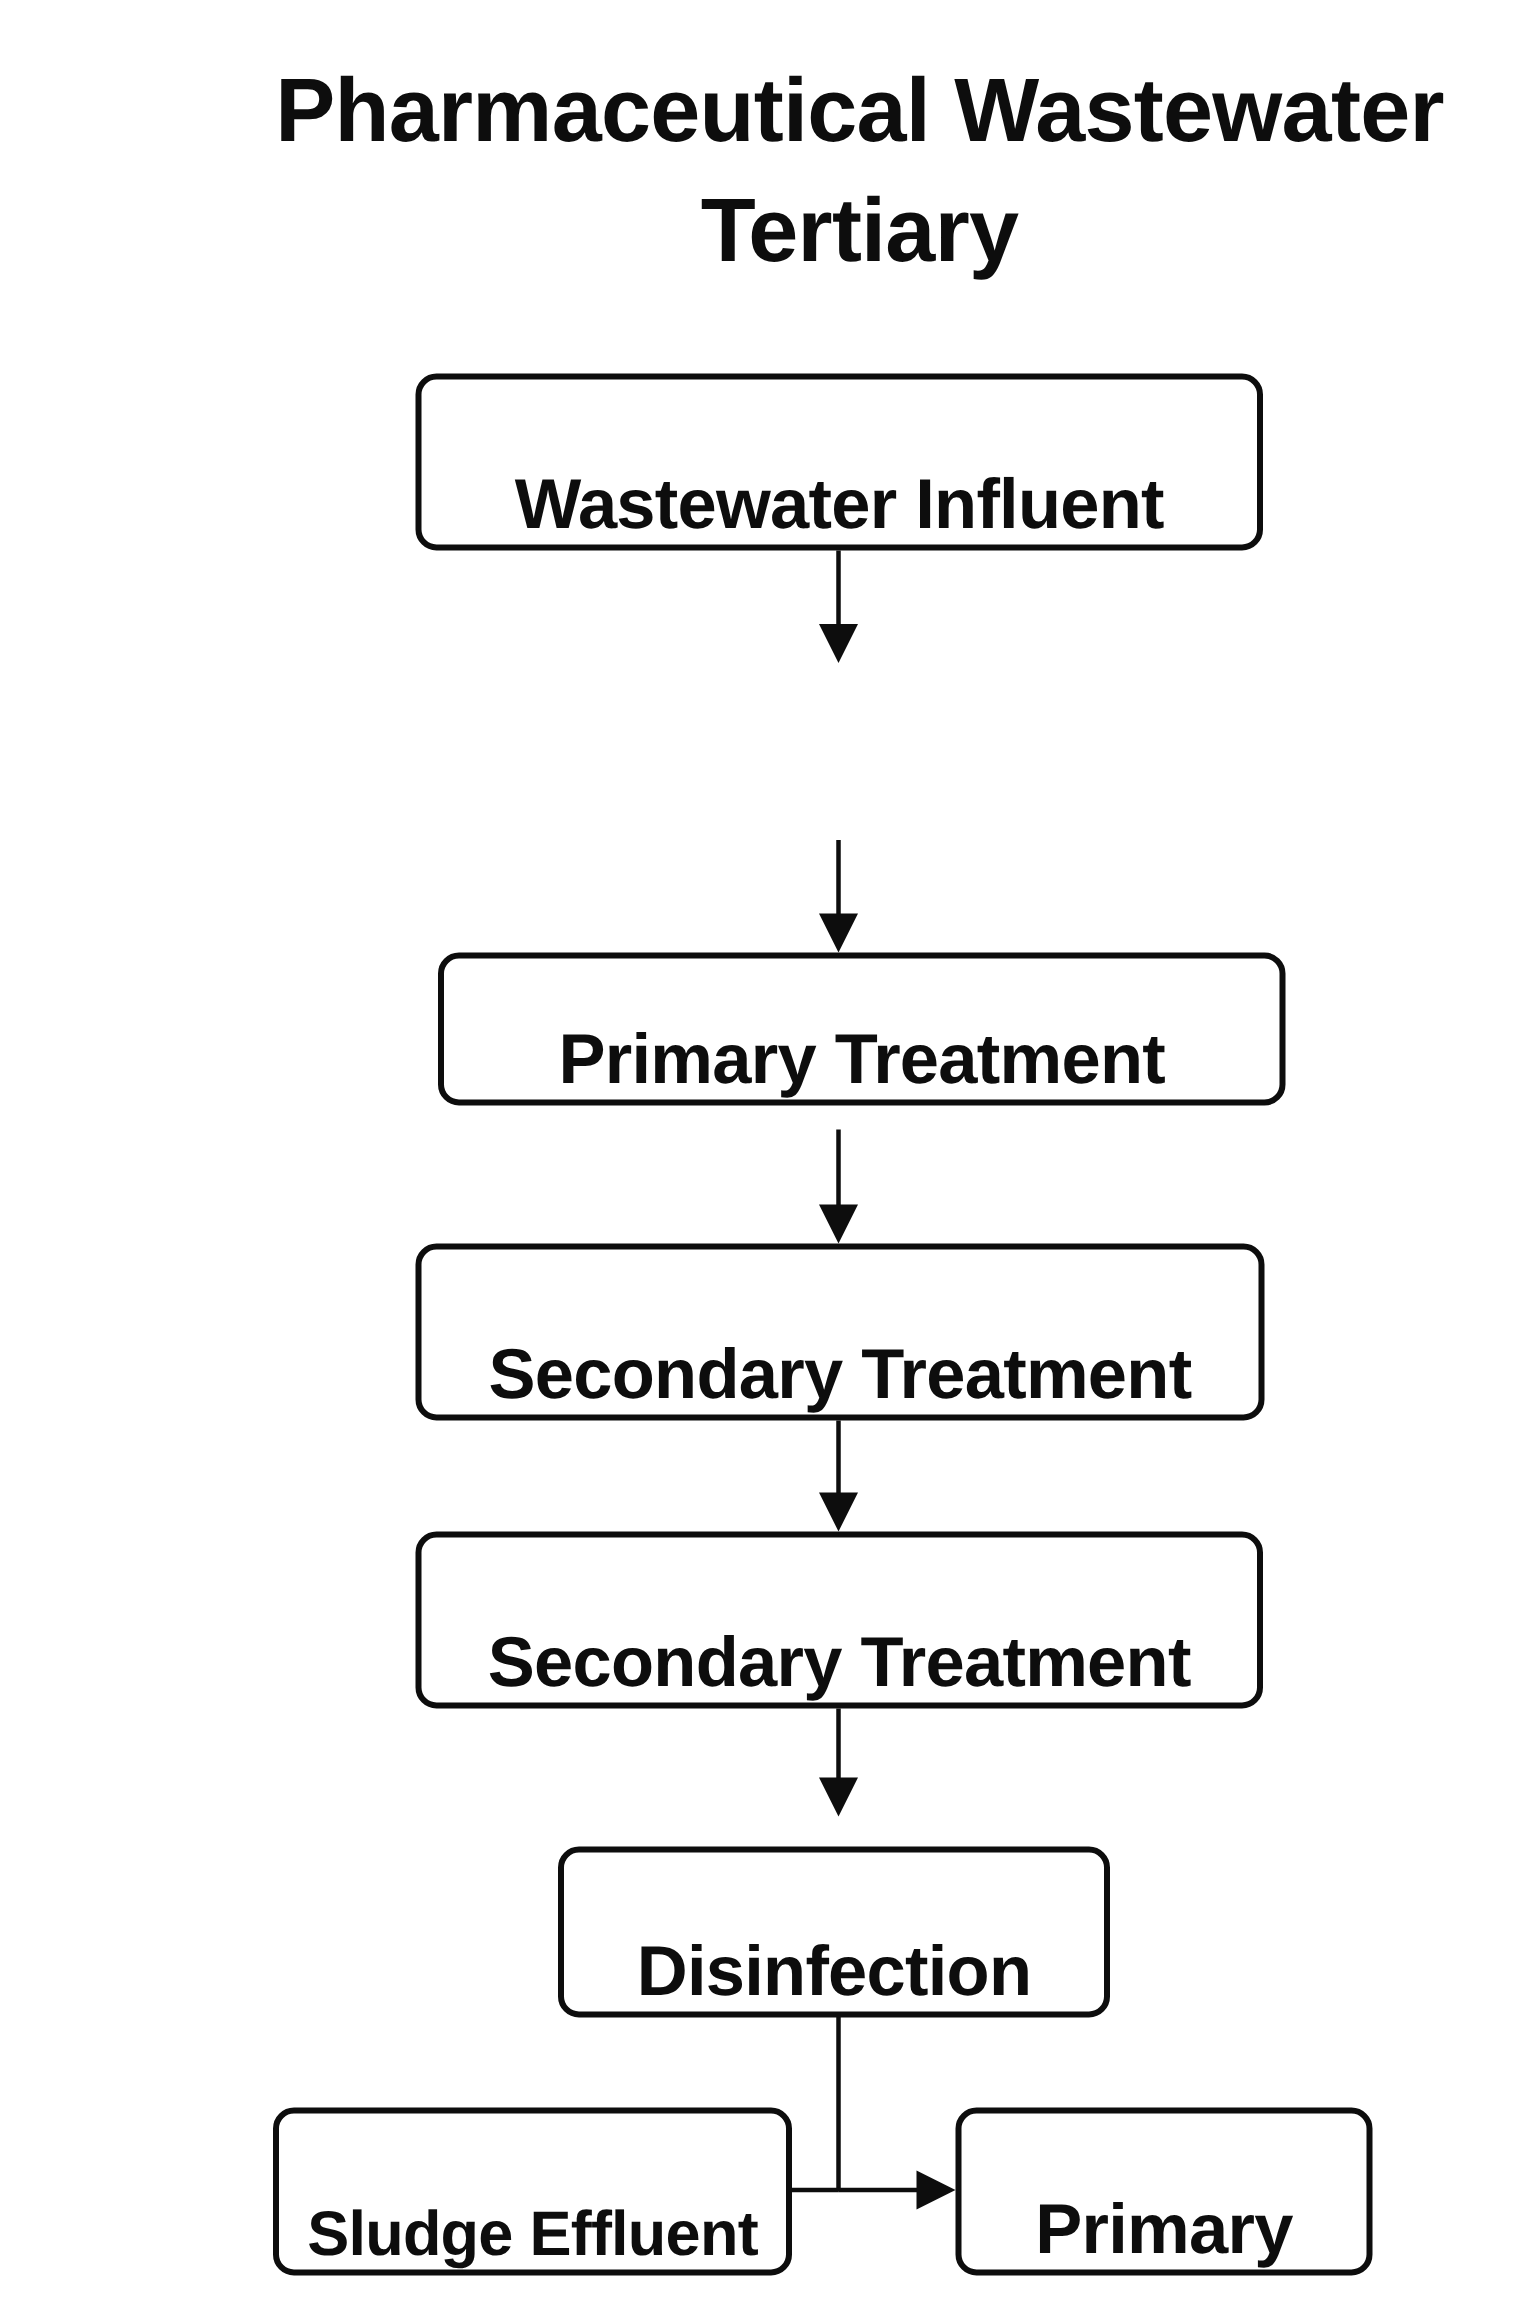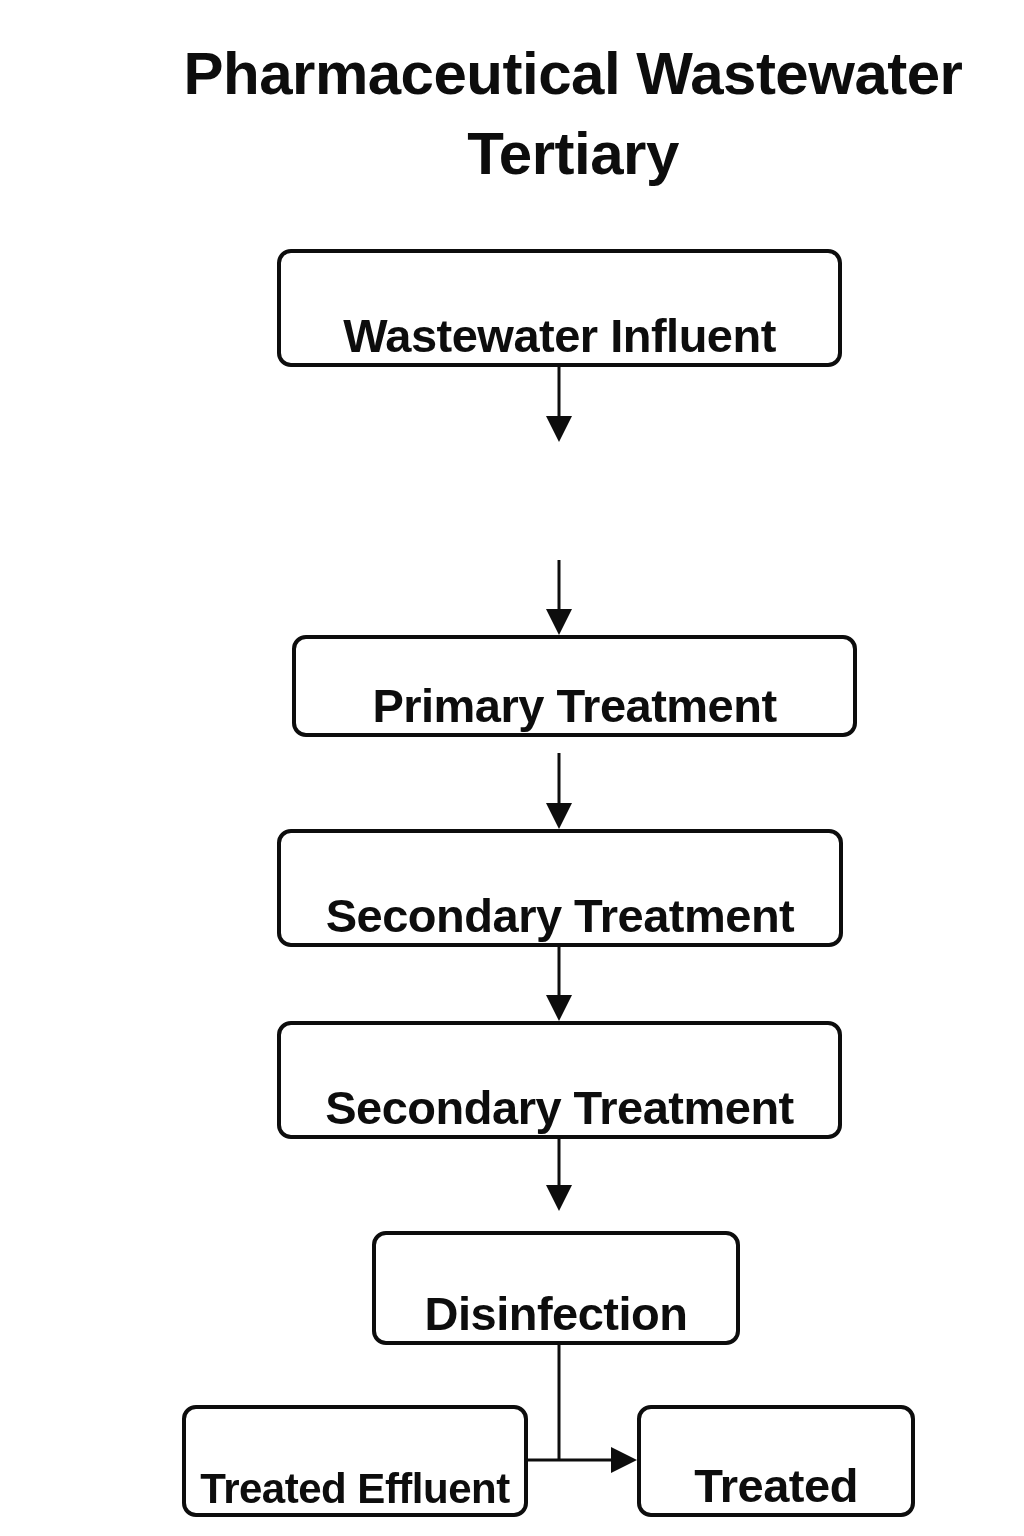--- a/index.html
+++ b/index.html
@@ -108,20 +108,20 @@
 
   <div class="node n5">
     <span class="node-label">Secondary Treatment</span>
   </div>
 
   <div class="node n6">
     <span class="node-label">Disinfection</span>
   </div>
 
   <div class="node n7">
-    <span class="node-label">Treated Effluent</span>
+    <span class="node-label">Sludge Effluent</span>
   </div>
 
   <div class="node n8">
-    <span class="node-label">Treated</span>
+    <span class="node-label">Primary</span>
   </div>
 
 </div>
 
 </body></html>

